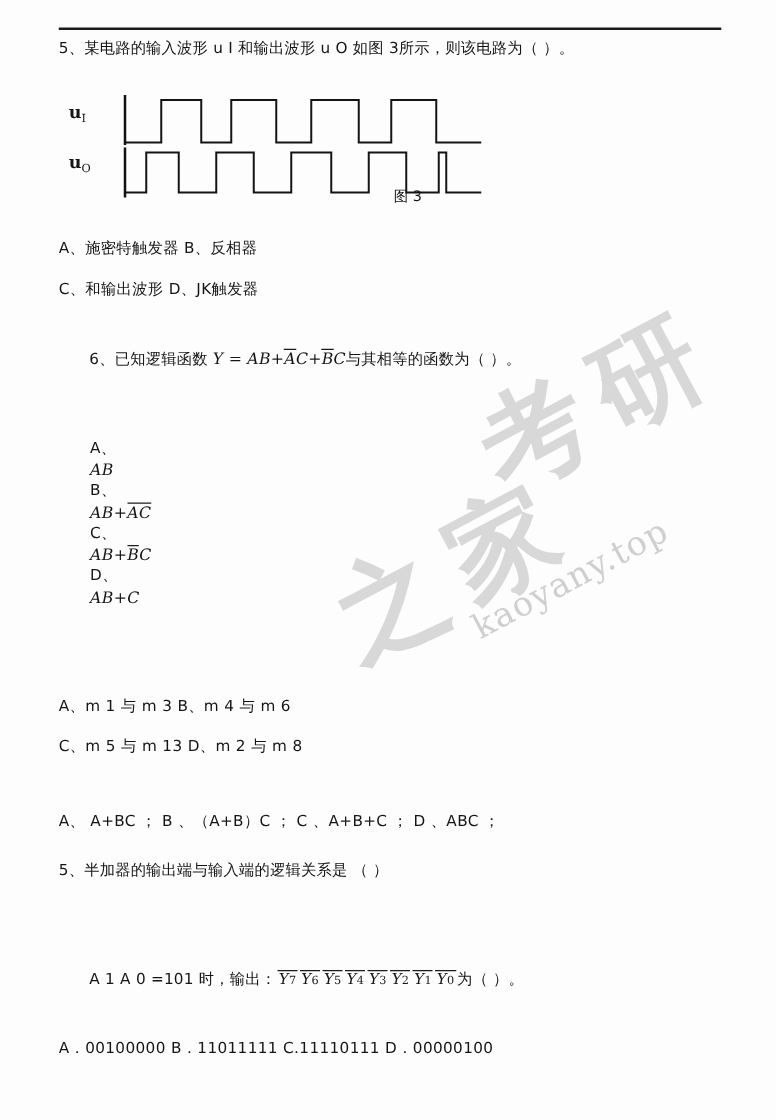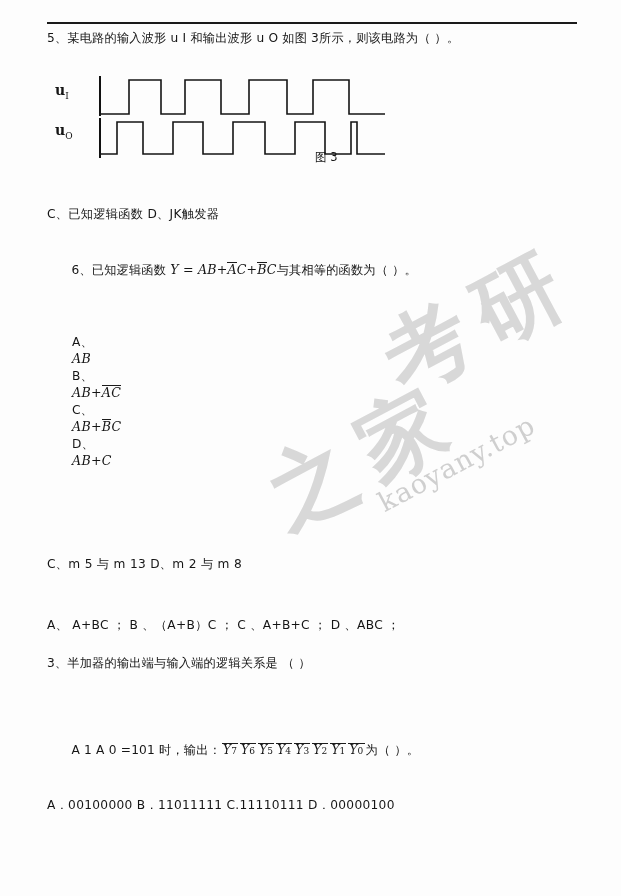--- a/index.html
+++ b/index.html
@@ -179,22 +179,23 @@
       </svg>
 
       <svg class="wave" style="left:52px; top:56px;" width="290" height="46" viewBox="0 0 290 46">
         <polyline points="0,38 18,38 18,6 44,6 44,38 74,38 74,6 104,6 104,38 134,38 134,6 166,6 166,38 196,38 196,6 226,6 226,38 252,38 252,6 258,6 258,38 286,38" fill="none" stroke="#141414" stroke-width="1.6"></polyline>
       </svg>
 
       <div class="fig-caption" style="left:268px; top:90px;">图 3</div>
     </div>
 
     <div class="spacer-md"></div>
+    <div class="opt">A、施密特触发器 B、反相器</div>
     <div class="spacer-md"></div>
-    <div class="opt">C、已知逻辑函数 D、JK触发器</div>
+    <div class="opt">C、和输出波形 D、JK触发器</div>
 
     <div class="spacer-lg"></div>
 
     <div class="q">
       <span>6、已知逻辑函数 </span><span class="mathit">Y</span><span class="mathit"> = </span><span class="mathit">AB</span><span class="mathit">+</span><span class="mathit ovl">A</span><span class="mathit">C</span><span class="mathit">+</span><span class="mathit ovl">B</span><span class="mathit">C</span><span>与其相等的函数为（ ）。</span>
     </div>
 
     <div class="spacer-lg"></div>
 
     <div class="opt">
@@ -205,31 +206,32 @@
       <span>C、</span>&nbsp;
       <span class="mathit">AB+<span class="ovl">B</span>C</span>
       <span>D、</span>&nbsp;
       <span class="mathit">AB+C</span>
     </div>
 
     <div class="spacer-lg"></div>
     <div class="spacer-sm"></div>
 
     <div class="spacer-lg"></div>
+    <div class="opt">A、m 1 与 m 3 B、m 4 与 m 6</div>
     <div class="spacer-md"></div>
     <div class="opt">C、m 5 与 m 13 D、m 2 与 m 8</div>
 
     <div class="spacer-lg"></div>
 
     <div class="spacer-lg"></div>
     <div class="opt">A、 A+BC ； B 、（A+B）C ； C 、A+B+C ； D 、ABC ；</div>
 
     <div class="spacer-lg"></div>
 
-    <div class="q">3、半加器的输出端与输入端的逻辑关系是 （ ）</div>
+    <div class="q">5、半加器的输出端与输入端的逻辑关系是 （ ）</div>
     <div class="spacer-lg"></div>
 
     <div class="spacer-lg"></div>
 
     <div class="spacer-sm"></div>
     <div class="q">
       <span>A 1 A 0 =101 时，输出：</span><span class="yrow"><span class="ybar">Y<span class="mathsub">7</span></span></span><span class="yrow"><span class="ybar">Y<span class="mathsub">6</span></span></span><span class="yrow"><span class="ybar">Y<span class="mathsub">5</span></span></span><span class="yrow"><span class="ybar">Y<span class="mathsub">4</span></span></span><span class="yrow"><span class="ybar">Y<span class="mathsub">3</span></span></span><span class="yrow"><span class="ybar">Y<span class="mathsub">2</span></span></span><span class="yrow"><span class="ybar">Y<span class="mathsub">1</span></span></span><span class="yrow"><span class="ybar">Y<span class="mathsub">0</span></span></span><span>为（ ）。</span>
     </div>
     <div class="spacer-lg"></div>
     <div class="opt">A．00100000 B．11011111 C.11110111 D．00000100</div>

